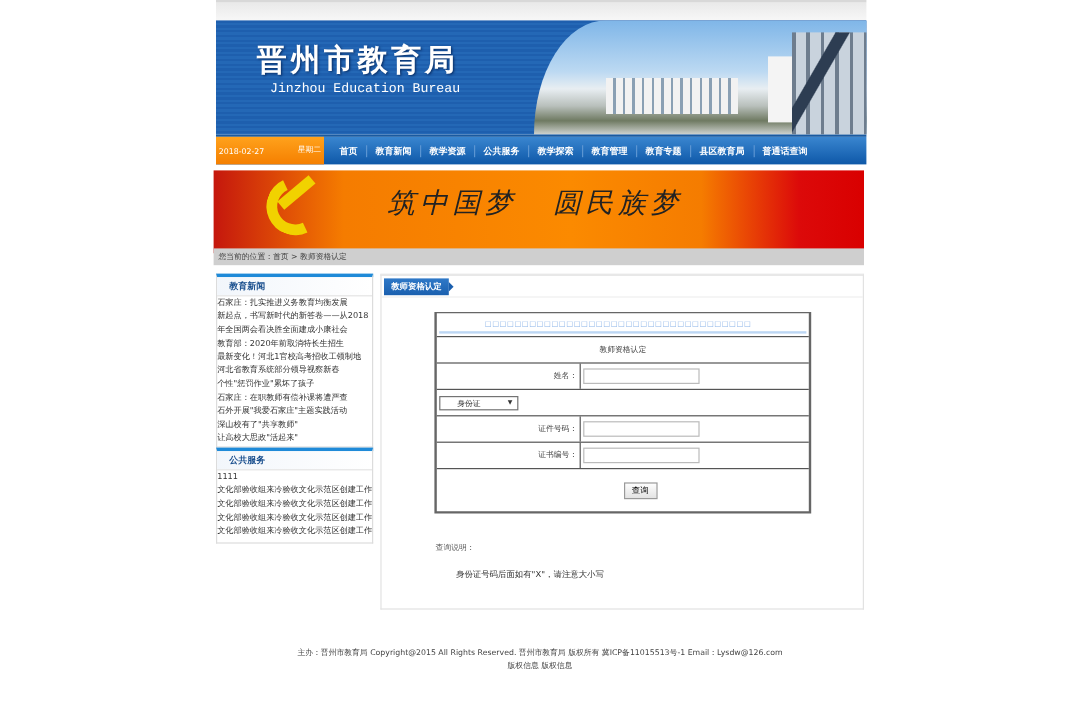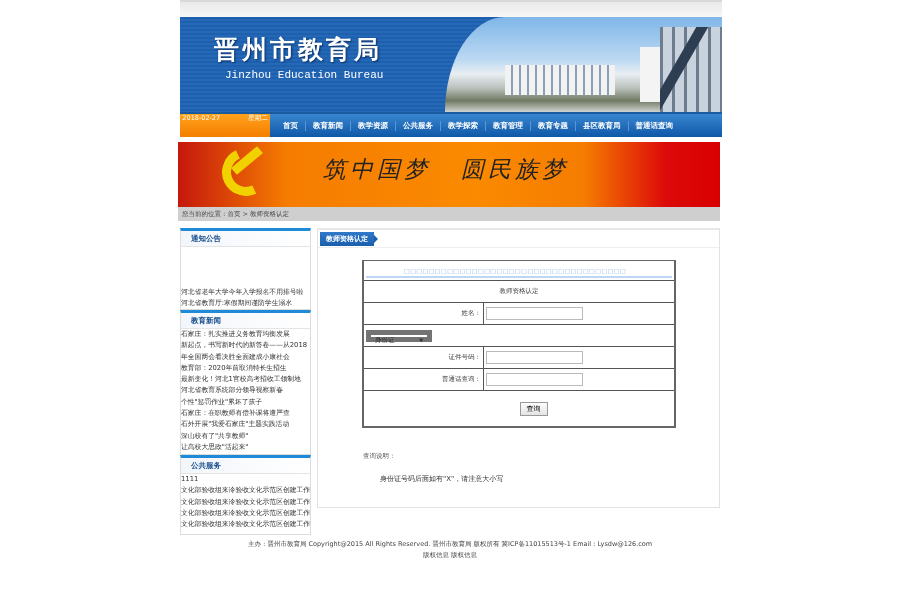--- a/index.html
+++ b/index.html
@@ -7,21 +7,21 @@
   .wrap { position:absolute; left:180px; top:0; width:542px; }
   .topbar { height:17px; background:linear-gradient(#e9e9e9,#f7f7f7); border-top:2px solid #d8d8d8; }
   .banner { position:relative; height:95px; background:repeating-linear-gradient(#1e5fae 0 2px,#2468b6 2px 4px); overflow:hidden; }
   .banner .photo { position:absolute; left:265px; top:0; width:280px; height:95px; border-radius:60px 0 0 0 / 95px 0 0 0; background:linear-gradient(180deg,#7fb6e8 0%,#bcd9f2 45%,#e8eef2 60%,#b9c0bc 75%,#6f7a62 88%,#cfd3d0 100%); }
   .banner .bld1 { position:absolute; left:325px; top:48px; width:110px; height:30px; background:repeating-linear-gradient(90deg,#f2f2f2 0 6px,#8aa0b4 6px 8px); }
   .banner .bld2 { position:absolute; left:460px; top:30px; width:22px; height:55px; background:#f4f4f4; }
   .banner .roof { position:absolute; left:480px; top:10px; width:70px; height:85px; background:linear-gradient(120deg,transparent 30%,#2d3d52 31%,#2d3d52 40%,transparent 41%), repeating-linear-gradient(90deg,#6e7d8e 0 3px,#c9d3dd 3px 12px); }
   .banner .cn-title { position:absolute; left:34px; top:16px; font-size:25px; font-weight:bold; color:#fff; letter-spacing:3px; text-shadow:1px 1px 2px #0a2f66; }
   .banner .en-title { position:absolute; left:45px; top:52px; font-family:Liberation Mono, monospace; font-size:11px; color:#fff; }
   .nav { display:flex; height:25px; background:linear-gradient(#3a86d0,#0e58a8); border-top:2px solid #1a5aa0; }
-  .nav .date { width:90px; background:linear-gradient(#ffa21c,#f57f00); color:#fff; display:flex; align-items:flex-start; justify-content:center; gap:28px; font-size:6.5px; }
+  .nav .date { width:90px; background:linear-gradient(#ffa21c,#f57f00); color:#fff; display:flex; align-items:center; justify-content:center; gap:28px; font-size:6.5px; }
   .nav .items { display:flex; align-items:center; padding-left:6px; }
   .nav .item { color:#fff; font-size:7.5px; font-weight:bold; padding:0 7px; border-right:1px solid #5b95d2; white-space:nowrap; }
   .nav .item:last-child { border-right:none; }
   .slogan { position:absolute; left:178px; top:142px; width:542px; height:69px; background:linear-gradient(90deg,#c5170d 0%,#f57c00 20%,#fb8a00 55%,#f57c00 75%,#dc0a0a 90%,#d90000 100%); overflow:hidden; }
   .slogan .emblem { position:absolute; left:44px; top:6px; width:48px; height:48px; border-radius:50%; border:9px solid #f1d200; border-right-color:transparent; border-top-color:transparent; transform:rotate(20deg); }
   .slogan .hammer { position:absolute; left:52px; top:14px; width:34px; height:9px; background:#f1d200; transform:rotate(-40deg); }
   .slogan .text { position:absolute; left:145px; top:12px; font-family:"DejaVu Serif", serif; font-size:23px; color:#222; letter-spacing:4px; font-style:italic; }
   .slogan .text span + span { margin-left:30px; }
   .crumb { position:absolute; left:178px; top:207px; width:542px; height:14px; background:#cfcfcf; font-size:6.5px; color:#444; line-height:14px; padding-left:4px; }
   .side { position:absolute; left:180px; top:228px; width:131px; }
@@ -37,21 +37,21 @@
   .main .tabline { position:absolute; left:0; right:0; top:17px; border-bottom:1px solid #eee; }
   .form { position:absolute; left:44px; top:30px; width:314px; border:2px solid #666; border-top-width:1px; }
   .form .caption { height:20px; border-bottom:1px solid #555; position:relative; }
   .form .caption .dots { position:absolute; left:40px; top:6px; font-size:6px; color:#8cb4e8; letter-spacing:0.5px; }
   .form .caption .stripe { position:absolute; left:2px; right:2px; bottom:2px; height:2px; background:#bcd6f3; }
   .form .row { display:flex; border-bottom:1px solid #555; height:22px; }
   .form .row.title { justify-content:center; align-items:center; font-size:6.5px; color:#444; }
   .form .lbl { width:120px; text-align:right; font-size:6.5px; color:#444; line-height:21px; border-right:1px solid #555; padding-right:2px; }
   .form .fld { padding-left:2px; display:flex; align-items:center; }
   .form input { width:97px; height:13px; border:1px solid #bbb; font-size:7px; }
-  .form .sel { width:66px; height:12px; border:5px solid #737373; font-size:6.5px; line-height:11px; padding-left:4px; position:relative; background:#fff; }
+  .form .sel { width:66px; height:12px; border:1px solid #737373; font-size:6.5px; line-height:11px; padding-left:14px; position:relative; background:#fff; }
   .form .sel .arr { position:absolute; right:4px; top:0; font-size:5px; }
   .form .btnrow { height:35px; display:flex; align-items:center; justify-content:center;margin-left:29px; }
   .form button { font-size:7px; padding:1px 6px; border:1px solid #999; background:linear-gradient(#fdfdfd,#e3e3e3); font-family:"DejaVu Sans", sans-serif; }
   .note-title { position:absolute; left:45px; top:222px; font-size:6.5px; color:#555; }
   .note-body { position:absolute; left:62px; top:244px; font-size:7px; color:#333; }
   .footer { position:absolute; left:0; width:900px; top:539px; text-align:center; font-size:6.5px; color:#444; line-height:11px; }
 </style>
 </head>
 <body>
 
@@ -90,27 +90,20 @@
   <div class="text">
     <span>筑中国梦</span><span>圆民族梦</span>
   </div>
 </div>
 
 <div class="crumb">
   <span>您当前的位置：</span><a>首页</a><span> &gt; </span><span>教师资格认定</span>
 </div>
 
 <div class="side">
-  <div class="box notice">
-    <div class="hd">通知公告</div>
-    <div class="ls">
-      <a style="display:block">河北省老年大学今年入学报名不用排号啦</a>
-      <a style="display:block">河北省教育厅:寒假期间谨防学生溺水</a>
-    </div>
-  </div>
   <div class="box news">
     <div class="hd">教育新闻</div>
     <div class="ls">
       <a style="display:block">石家庄：扎实推进义务教育均衡发展</a>
       <a style="display:block">新起点，书写新时代的新答卷——从2018</a>
       <a style="display:block">年全国两会看决胜全面建成小康社会</a>
       <a style="display:block">教育部：2020年前取消特长生招生</a>
       <a style="display:block">最新变化！河北1官校高考招收工领制地</a>
       <a style="display:block">河北省教育系统部分领导视察新春</a>
       <a style="display:block">个性"惩罚作业"累坏了孩子</a>
@@ -156,21 +149,21 @@
         </div>
       </div>
     </div>
     <div class="row">
       <div class="lbl">证件号码：</div>
       <div class="fld">
           <input type="text" value="" style="">
         </div>
     </div>
     <div class="row">
-      <div class="lbl">普通话查询：</div>
+      <div class="lbl">证书编号：</div>
       <div class="fld">
           <input type="text" value="" style="">
         </div>
     </div>
     <div class="btnrow">
       <button>查询</button>
     </div>
   </div>
 
   <div class="note-title">查询说明：</div>

